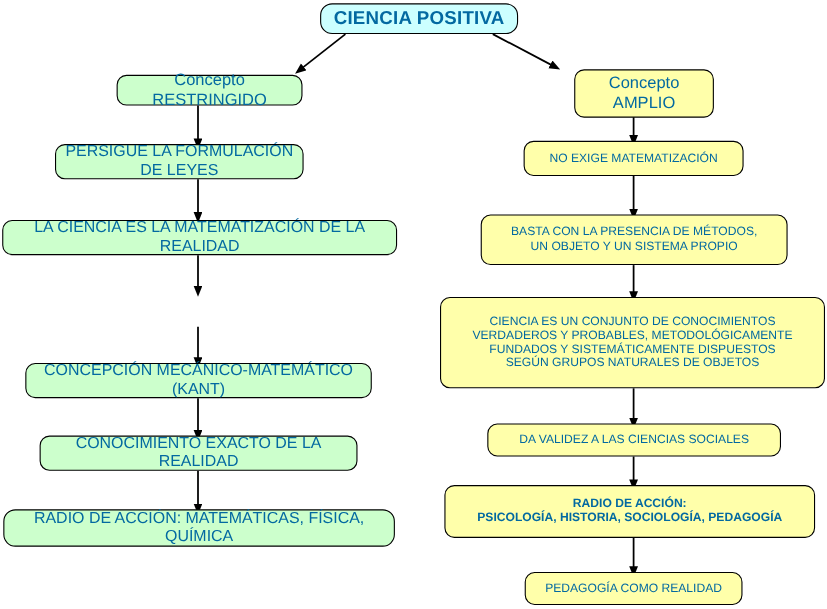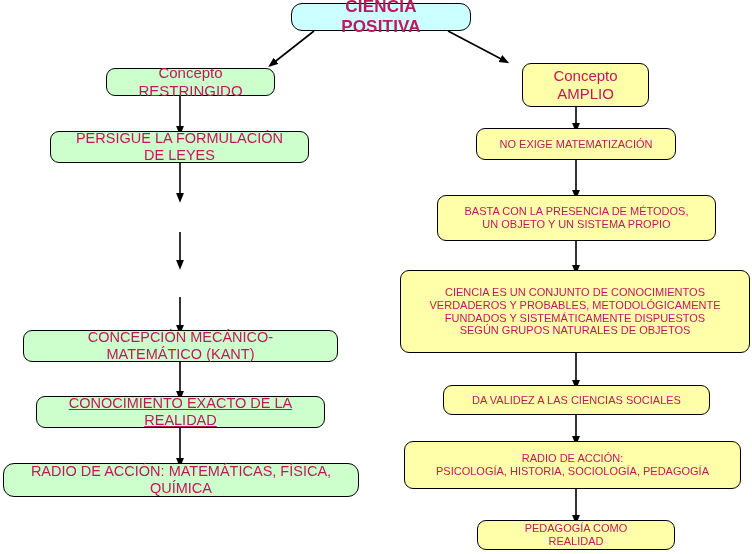--- a/index.html
+++ b/index.html
@@ -25,23 +25,23 @@
   }
   .node {
     position: absolute;
     box-sizing: border-box;
     border: 1.5px solid #000000;
     border-radius: 9px;
     display: flex;
     align-items: center;
     justify-content: center;
     text-align: center;
-    color: #be185d;
+    color: #0369a1;
     line-height: 1.18;
-    padding: 2px 20px;
+    padding: 2px 8px;
     z-index: 2;
   }
   .node .txt {
     display: block;
     width: 100%;
     white-space: pre-line;
   }
   .n-title {
     background: #ccffff;
     font-weight: bold;
@@ -94,31 +94,34 @@
   </svg>
 
   <div class="node n-title" style="left:291px; top:3px; width:180px; height:28px;">
     <span class="txt">CIENCIA POSITIVA</span>
   </div>
 
   <div class="node n-green n-sub" style="left:96px; top:68px; width:169px; height:28px;">
     <span class="txt">Concepto RESTRINGIDO</span>
   </div>
 
-  <div class="node n-green" style="left:50px; top:131px; width:259px; height:32px;">
+  <div class="node n-green" style="left:50px; top:131px; width:226px; height:32px;">
     <span class="txt">PERSIGUE LA FORMULACIÓN DE LEYES</span>
   </div>
 
+  <div class="node n-green" style="left:2px; top:200px; width:359px; height:32px;">
+    <span class="txt">LA CIENCIA ES LA MATEMATIZACIÓN DE LA REALIDAD</span>
+  </div>
 
 
   <div class="node n-green" style="left:23px; top:330px; width:315px; height:32px;">
     <span class="txt">CONCEPCIÓN MECÁNICO-MATEMÁTICO (KANT)</span>
   </div>
 
-  <div class="node n-green" style="left:36px; top:396px; width:289px; height:32px;text-decoration:underline;">
+  <div class="node n-green" style="left:36px; top:396px; width:289px; height:32px;">
     <span class="txt">CONOCIMIENTO EXACTO DE LA REALIDAD</span>
   </div>
 
   <div class="node n-green" style="left:3px; top:463px; width:356px; height:34px;border-radius:11px;">
     <span class="txt">RADIO DE ACCIÓN: MATEMÁTICAS, FÍSICA, QUÍMICA</span>
   </div>
 
   <div class="node n-yellow n-sub" style="left:512px; top:63px; width:127px; height:44px;">
     <span class="txt">Concepto AMPLIO</span>
   </div>
@@ -136,21 +139,21 @@
 
   <div class="node n-yellow" style="left:437px; top:195px; width:279px; height:46px;">
     <span class="txt">BASTA CON LA PRESENCIA DE MÉTODOS,
 UN OBJETO Y UN SISTEMA PROPIO</span>
   </div>
 
   <div class="node n-yellow" style="left:443px; top:385px; width:267px; height:30px;">
     <span class="txt">DA VALIDEZ A LAS CIENCIAS SOCIALES</span>
   </div>
 
-  <div class="node n-yellow" style="left:404px; top:441px; width:337px; height:48px;">
+  <div class="node n-yellow" style="left:404px; top:441px; width:337px; height:48px;font-weight:bold;">
     <span class="txt">RADIO DE ACCIÓN:
 PSICOLOGÍA, HISTORIA, SOCIOLOGÍA, PEDAGOGÍA</span>
   </div>
 
   <div class="node n-yellow" style="left:477px; top:520px; width:198px; height:30px;">
     <span class="txt">PEDAGOGÍA COMO REALIDAD</span>
   </div>
 
 </div>
 

